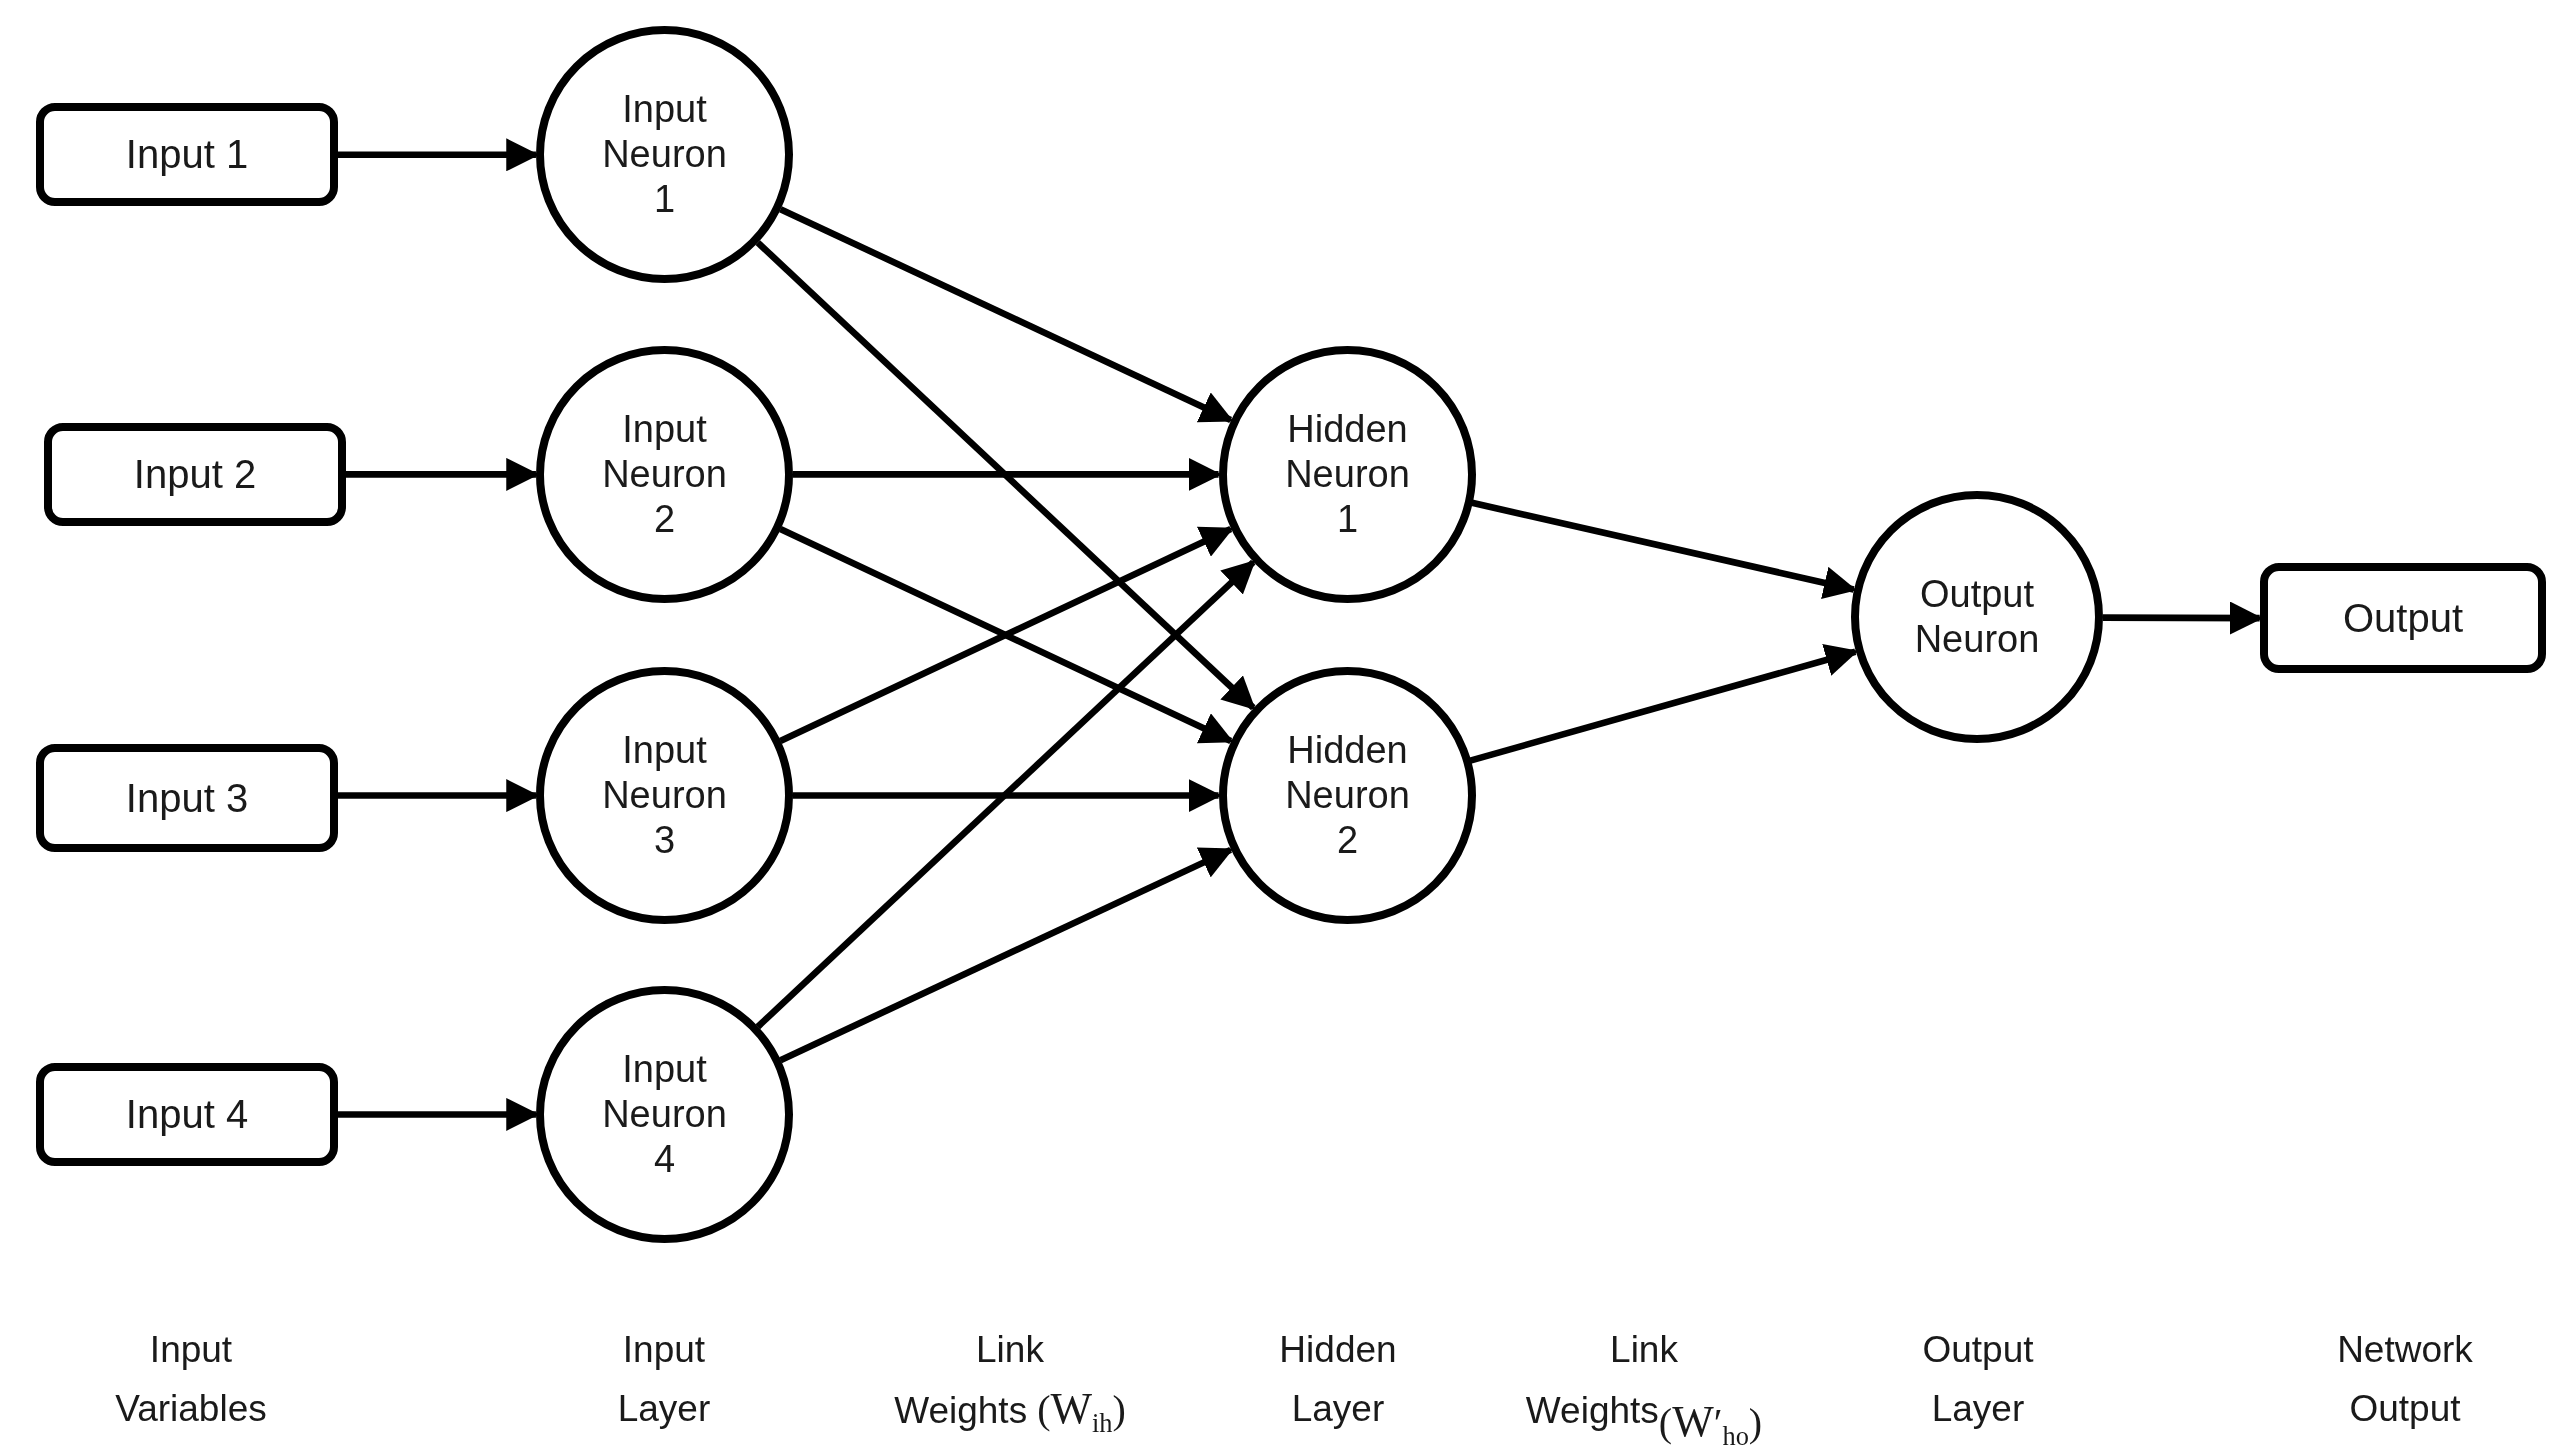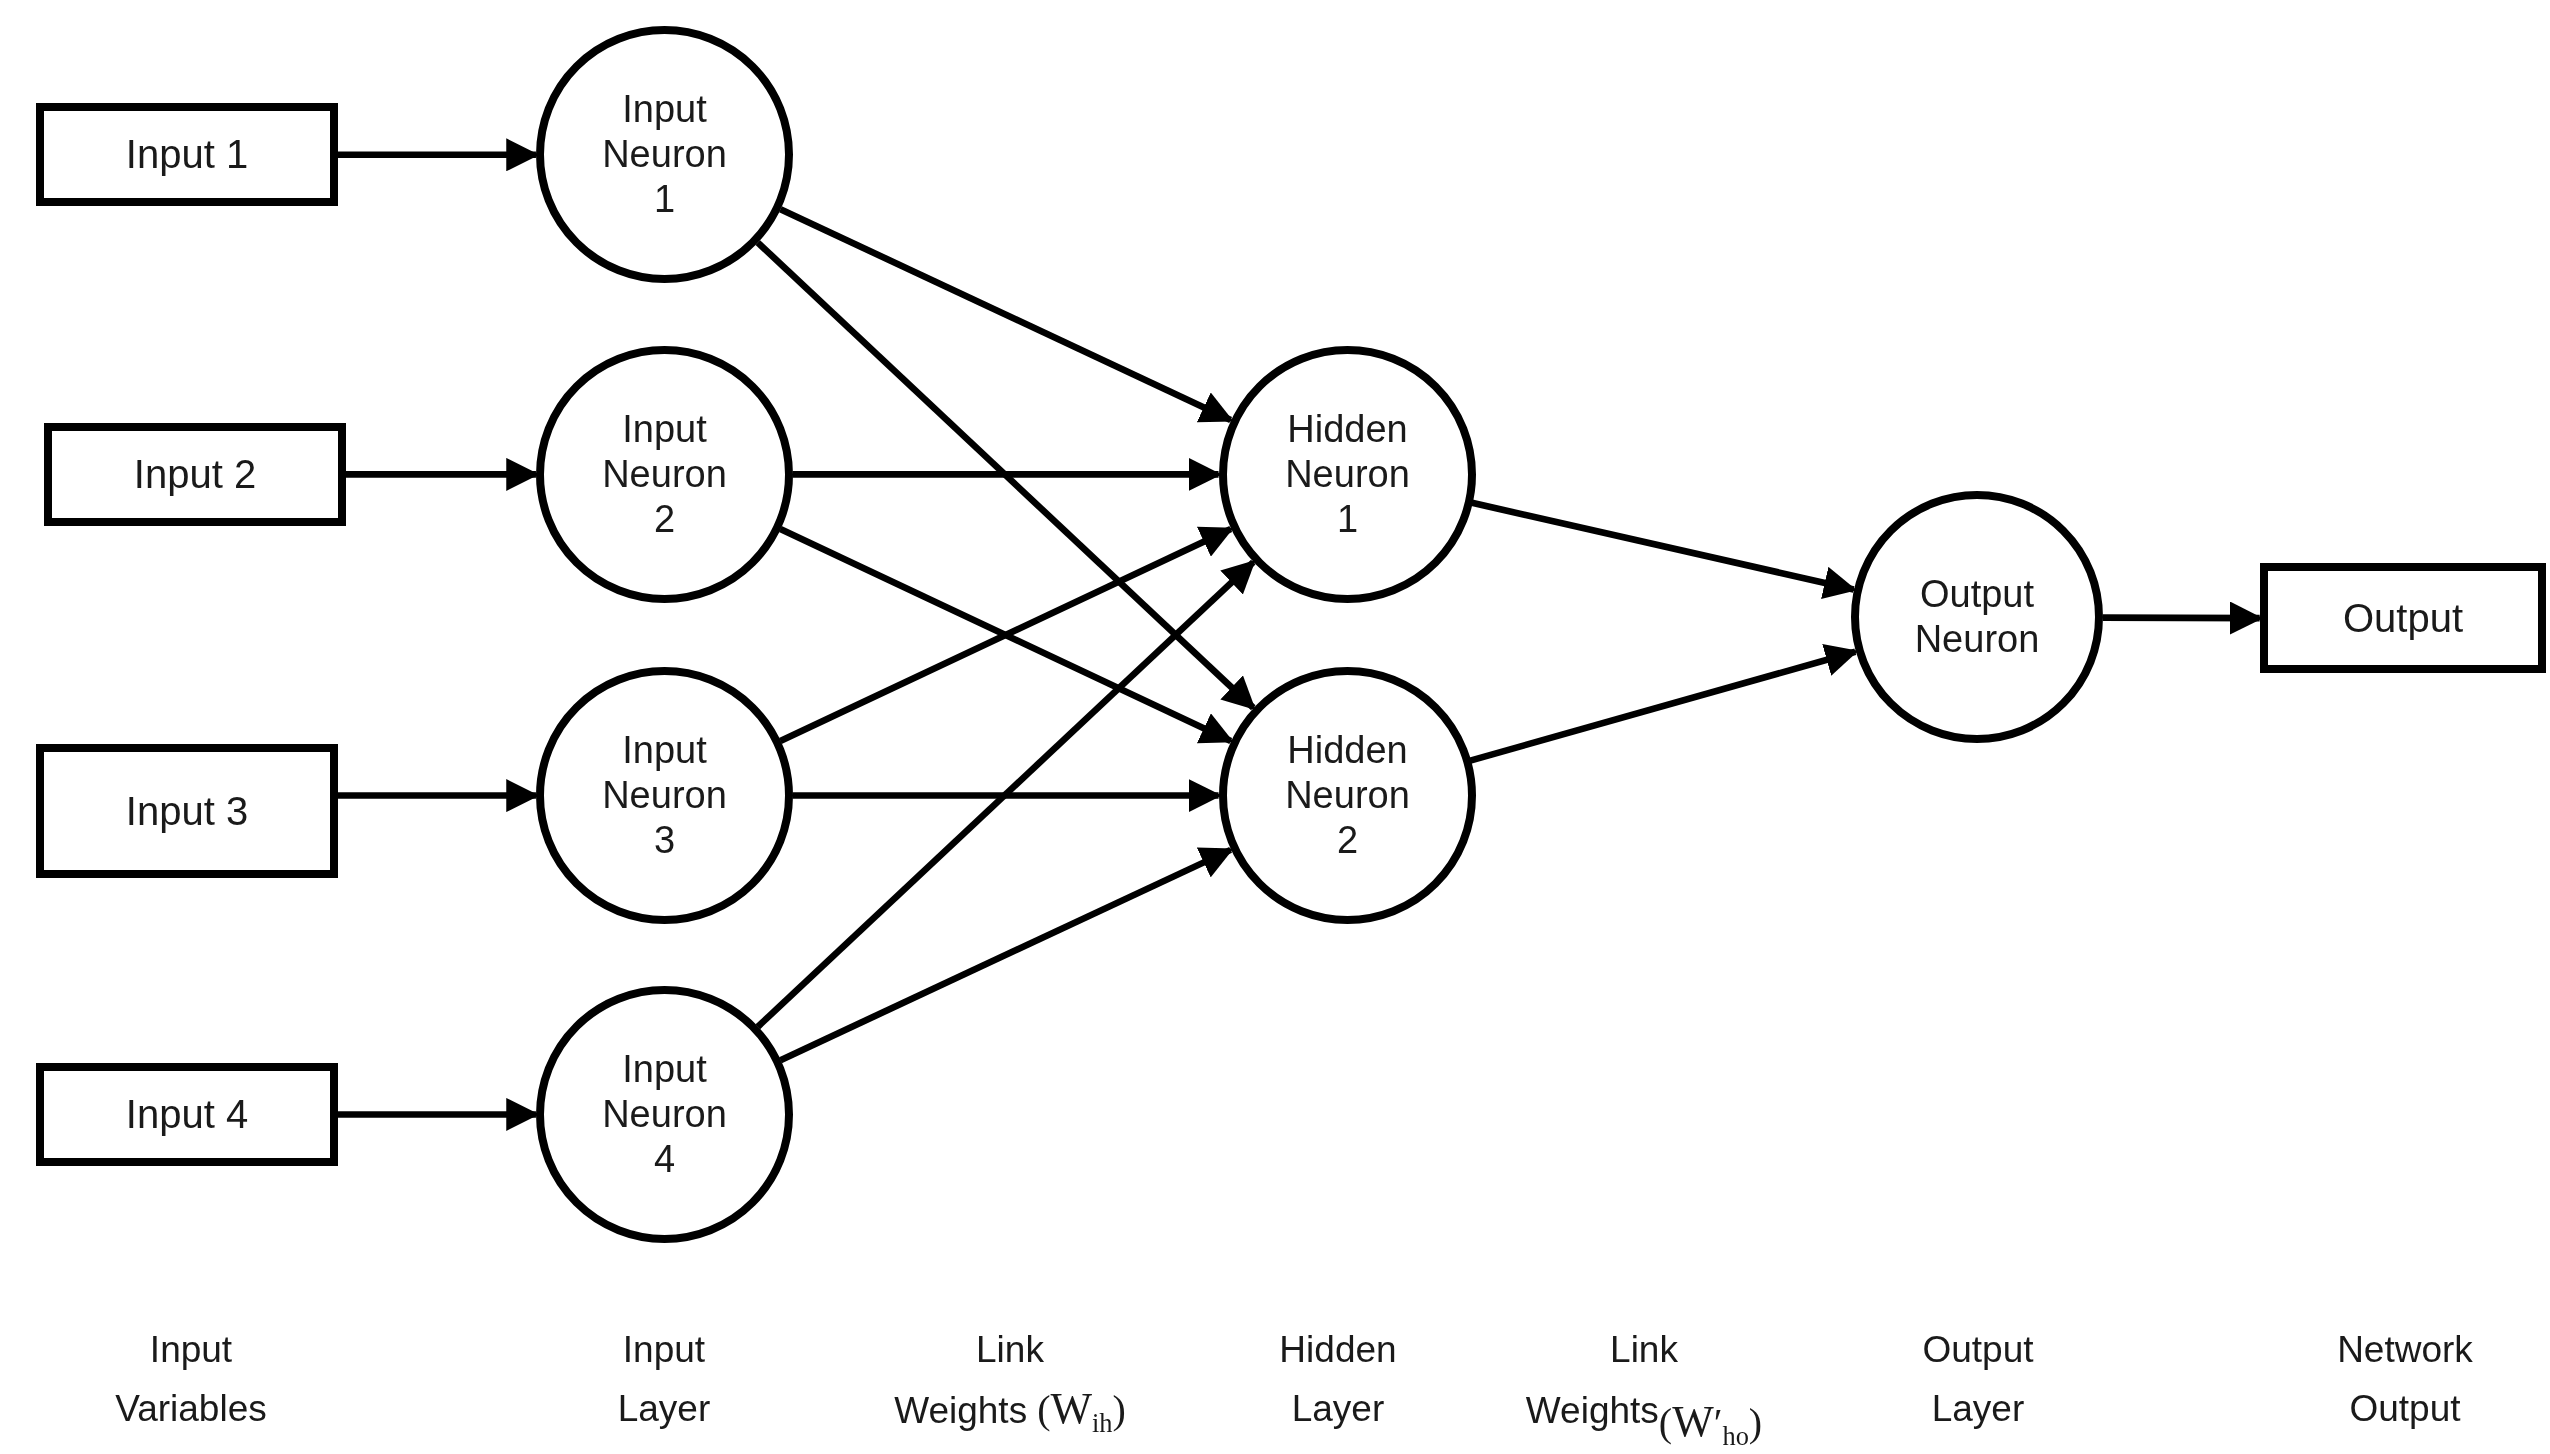--- a/index.html
+++ b/index.html
@@ -18,20 +18,21 @@
   }
   .node {
     position: absolute;
     box-sizing: border-box;
     background: #ffffff;
     display: flex;
     flex-direction: column;
     align-items: center;
     justify-content: center;
     text-align: center;
+    border-radius: 19px;
   }
   .node.rect  { border: 8.8px solid #000000; }
   .node.circle{ border: 8px solid #000000; border-radius: 50%; }
   .node .nl          { font-size: 38px; line-height: 45px; white-space: nowrap; }
   .node.rect .nl     { font-size: 40px; line-height: 45px; }
   .col-label {
     position: absolute;
     top: 1320px;
     transform: translateX(-50%);
     text-align: center;
@@ -70,21 +71,21 @@
       <line x1="2005.3918718349971" y1="1037.3641154180393" x2="2530.4948459678885" y2="888.8192694176986" stroke="#000000" stroke-width="9" marker-end="url(#arrowhead)"></line>
       <line x1="2867.9997452317984" y1="842.29604086959" x2="3082" y2="843" stroke="#000000" stroke-width="9" marker-end="url(#arrowhead)"></line>
     </svg>
 
 <div class="node rect" style="left: 36px; top: 103px; width: 302px; height: 103px;">
       <div class="nl">Input 1</div>
     </div>
     <div class="node rect" style="left: 44px; top: 423px; width: 302px; height: 103px;">
       <div class="nl">Input 2</div>
     </div>
-    <div class="node rect" style="left: 36px; top: 744px; width: 302px; height: 134px;">
+    <div class="node rect" style="left: 36px; top: 744px; width: 302px; height: 108px;">
       <div class="nl">Input 3</div>
     </div>
     <div class="node rect" style="left: 36px; top: 1063px; width: 302px; height: 103px; justify-content: center;">
       <div class="nl">Input 4</div>
     </div>
     <div class="node circle" style="left: 536px; top: 26.4px; width: 257px; height: 257px;">
       <div class="nl">Input</div>
       <div class="nl">Neuron</div>
       <div class="nl">1</div>
     </div>

